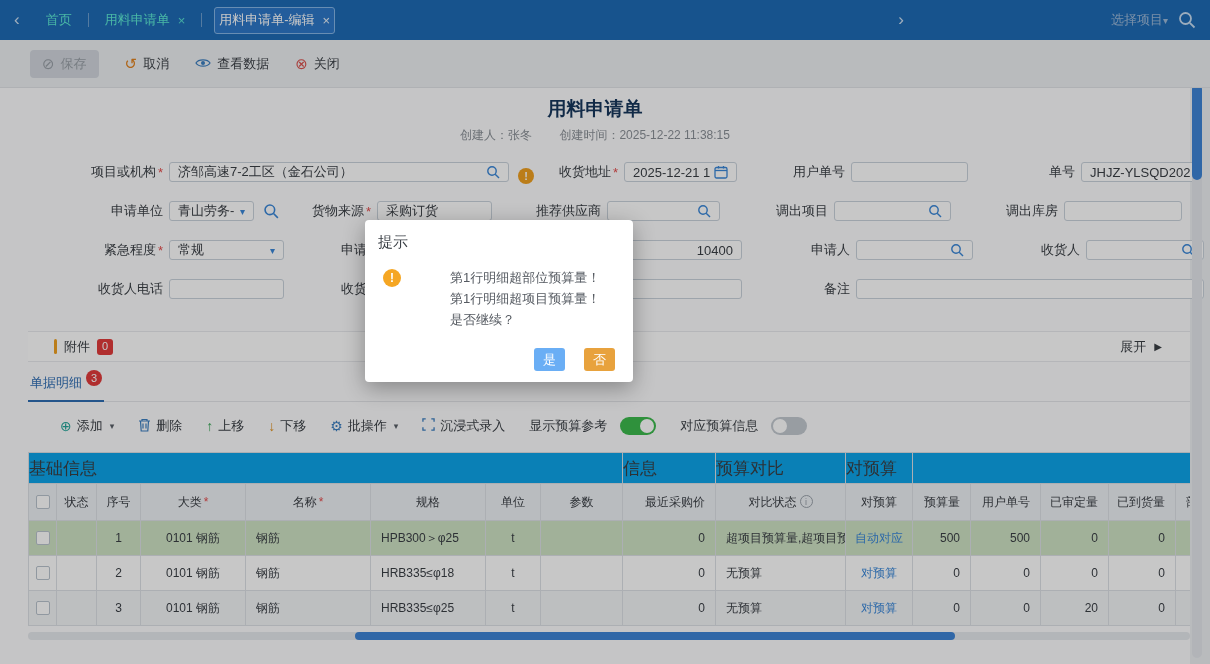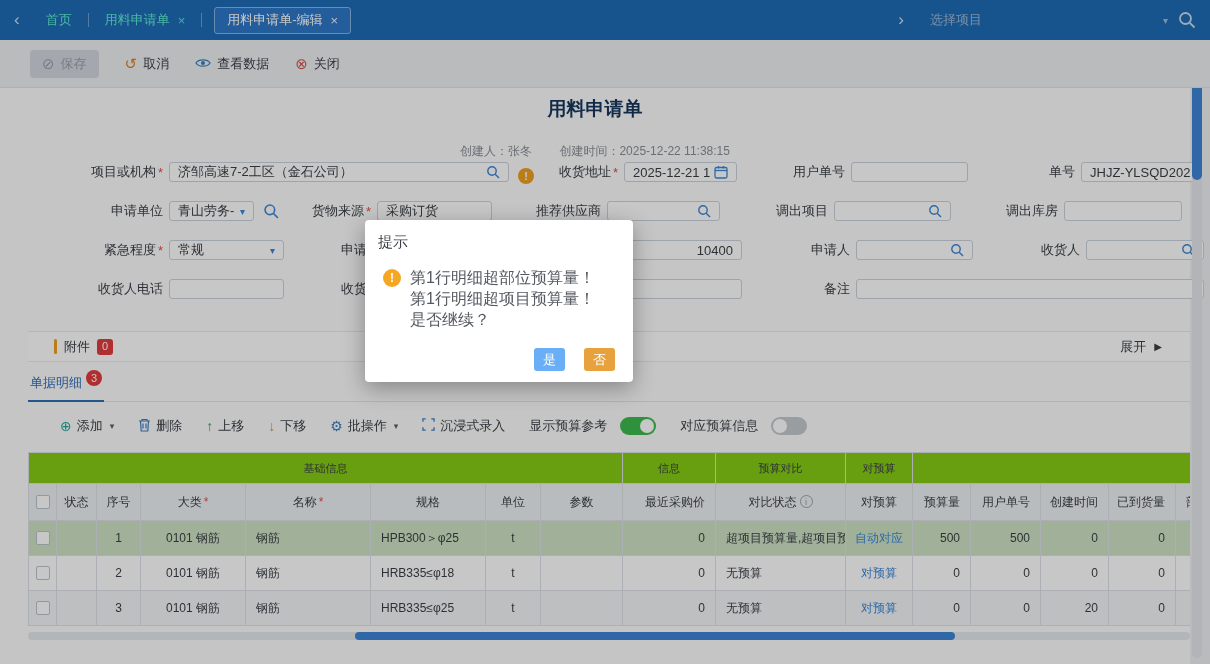--- a/index.html
+++ b/index.html
@@ -5,41 +5,41 @@
   *{margin:0;padding:0;box-sizing:border-box;}
   html,body{width:1210px;height:664px;overflow:hidden;}
   body{font-family:"Liberation Sans","DejaVu Sans",sans-serif;background:#eef0f3;}
   .page{position:relative;width:1210px;height:664px;overflow:hidden;font-size:13px;color:#3a3f45;background:#eef0f3;}
 
   
   .navbar{position:absolute;top:0;left:0;width:1210px;height:40px;background:#1e6bb5;display:flex;align-items:center;padding:0 14px;z-index:5;}
   .nav-arrow{color:#cfe0f2;font-size:17px;margin-right:10px;cursor:pointer;flex:none;}
   .nav-tabs{display:flex;align-items:center;flex:1;min-width:0;}
   .nav-tab{display:flex;align-items:center;gap:8px;color:#5eead4;font-size:13px;padding:0 16px;height:40px;cursor:pointer;white-space:nowrap;}
-  .nav-tab.active{height:27px;background:#2e78c8;border:1px solid #85b5e6;border-radius:3px;padding:0 12px;margin:0 12px;color:#fff;}
+  .nav-tab.active{height:27px;background:#2e78c8;border:1px solid #85b5e6;border-radius:3px;padding:0 4px;margin:0 12px;color:#fff;}
   .tab-x{font-size:13px;opacity:.9;}
   .nav-sep{width:1px;height:14px;background:rgba(255,255,255,.35);flex:none;}
   .nav-fwd{margin-right:26px;}
-  .proj-select{display:flex;align-items:center;justify-content:space-between;width:238px;margin-right:10px;color:#9db9d8;cursor:pointer;flex:none;}
+  .proj-select{display:flex;align-items:center;justify-content:flex-end;width:238px;margin-right:10px;color:#9db9d8;cursor:pointer;flex:none;}
   .proj-chev{font-size:10px;color:#9db9d8;}
   .nav-search{display:flex;align-items:center;cursor:pointer;flex:none;}
 
   
   .toolbar{position:absolute;top:40px;left:0;width:1210px;height:48px;background:#eef0f3;border-bottom:1px solid #e0e3e7;display:flex;align-items:center;gap:26px;padding:0 30px;z-index:4;}
   button{font-family:inherit;}
   .tb-btn{display:flex;align-items:center;gap:6px;background:#d2d7de;color:#9aa0a8;border:none;border-radius:4px;height:28px;padding:0 12px;font-size:13px;}
   .tb-link{display:flex;align-items:center;gap:6px;background:none;border:none;font-size:13px;color:#3a3f45;cursor:pointer;}
   .tb-ic{font-size:15px;line-height:1;}
   .tb-ic.gray{color:#9aa0a8}.tb-ic.orange{color:#e0821f}.tb-ic.red{color:#d9534f}
 
   .content-bg{position:absolute;top:88px;left:0;width:1190px;height:576px;background:#fdfdfe;}
 
   
   .doc-title{position:absolute;top:96px;left:0;width:1190px;text-align:center;font-size:19px;font-weight:bold;color:#16365c;}
-  .doc-meta{position:absolute;top:143px;left:0;width:1190px;text-align:center;font-size:12px;color:#8a9097;}
+  .doc-meta{position:absolute;top:127px;left:0;width:1190px;text-align:center;font-size:12px;color:#8a9097;}
   .doc-meta span{margin:0 12px;}
 
   
   .form{position:absolute;top:158px;left:28px;width:1155px;}
   .fr{display:flex;align-items:center;height:28px;margin-bottom:11px;}
   .lb{flex:none;display:flex;justify-content:flex-end;align-items:center;font-size:13px;color:#3a3f45;padding-right:6px;white-space:nowrap;overflow:hidden;}
   .lw1{width:141px}.lw2{width:115px}.lw3{width:115px}.lw4{width:114px}.lw5{width:113px}
   .req{color:#e34d4d;margin-left:2px;}
   .inp{position:relative;flex:none;display:flex;align-items:center;height:20px;border:1px solid #c9d2dc;border-radius:3px;background:#fff;padding:0 8px;font-size:13px;color:#3a3f45;}
   .w340{width:340px}.w113{width:113px}.w117{width:117px}.w118{width:118px}.w85{width:85px}.w115{width:115px}.w343{width:343px}.w348{width:348px}
@@ -74,21 +74,21 @@
   .toggle.on{background:#3dba4e;}
   .toggle.off{background:#c3c9d0;}
   .toggle .knob{position:absolute;top:2px;width:14px;height:14px;border-radius:50%;background:#fff;}
   .toggle.on .knob{right:2px;}
   .toggle.off .knob{left:2px;}
 
   
   .grid-wrap{position:absolute;top:452px;left:28px;width:1162px;overflow:hidden;background:#fff;}
   table.grid{border-collapse:collapse;table-layout:fixed;width:1207px;}
   .grid th,.grid td{border:1px solid #dde1e6;overflow:hidden;white-space:nowrap;font-weight:normal;}
-  .g-row th{height:31px;background:#84cc16;font-size:11px;color:#3a3f45;text-align:center;}
+  .g-row th{height:31px;background:#0ea5e9;font-size:17px;color:#3a3f45;text-align:left;}
   .h-row th{height:37px;background:#eef1f5;font-size:12px;color:#3a3f45;text-align:center;padding:0 4px;}
   .grid td{height:35px;font-size:12px;text-align:center;color:#3a3f45;padding:0 6px;}
   tr.sel-row td{background:#cfe3c4;}
   tr.even td{background:#f3f5f7;}
   tr.odd td{background:#fff;}
   td.al,th.al{text-align:left;padding-left:10px;}
   td.ar,th.ar{text-align:right;padding-right:10px;}
   .c-red{color:#e03535;}
   .c-orange{color:#e8931c;}
   .lnk{color:#3a87d8;cursor:pointer;}
@@ -101,21 +101,21 @@
   .hthumb{position:absolute;left:327px;top:0;width:600px;height:8px;background:#3e84d6;border-radius:4px;cursor:pointer;}
   .vscroll{position:absolute;right:8px;top:44px;width:10px;height:614px;background:#e4e7ec;border-radius:5px;}
   .vthumb{position:absolute;left:0;top:40px;width:10px;height:96px;background:#3e84d6;border-radius:5px;cursor:pointer;}
 
   
   .overlay{position:absolute;inset:0;background:rgba(0,0,0,0.22);z-index:50;}
   .modal{position:absolute;left:365px;top:220px;width:268px;height:162px;background:#fff;border-radius:4px;box-shadow:0 6px 22px rgba(0,0,0,0.32);z-index:60;}
   .m-title{padding:13px 0 0 13px;font-size:15px;color:#3a3f45;}
   .m-body{display:flex;margin-top:15px;padding:0 14px 0 18px;}
   .warn-circle{flex:none;width:18px;height:18px;border-radius:50%;background:#f5a623;color:#fff;font-size:12px;font-weight:bold;display:flex;align-items:center;justify-content:center;margin:2px 9px 0 0;}
-  .m-lines div{font-size:16px;color:#555a61;line-height:21px;white-space:nowrap;}
+  .m-lines div{font-size:13px;color:#555a61;line-height:21px;white-space:nowrap;margin-left:40px;}
   .m-actions{position:absolute;right:18px;bottom:11px;display:flex;gap:19px;}
   .btn-yes,.btn-no{width:31px;height:23px;border:none;border-radius:3px;color:#fff;font-size:13px;display:flex;align-items:center;justify-content:center;cursor:pointer;}
   .btn-yes{background:#6aaef5;}
   .btn-no{background:#e8a23d;}
 </style>
 </head>
 <body>
 
 <div class="page">
 
@@ -446,21 +446,21 @@
             <th>大类<span class="req-th">*</span></th>
             <th>名称<span class="req-th">*</span></th>
             <th>规格</th>
             <th>单位</th>
             <th>参数</th>
             <th class="ar">最近采购价</th>
             <th>对比状态<span class="info-i">i</span></th>
             <th>对预算</th>
             <th class="ar">预算量</th>
             <th class="ar">用户单号</th>
-            <th class="ar">创建时间</th>
+            <th class="ar">已审定量</th>
             <th class="ar">已到货量</th>
             <th class="al">部位</th>
           </tr>
       </thead>
       <tbody id="grid-body">
           <tr class="sel-row">
             <td><span class="cb"></span></td>
             <td></td>
             <td>1</td>
             <td>0101 钢筋</td>

